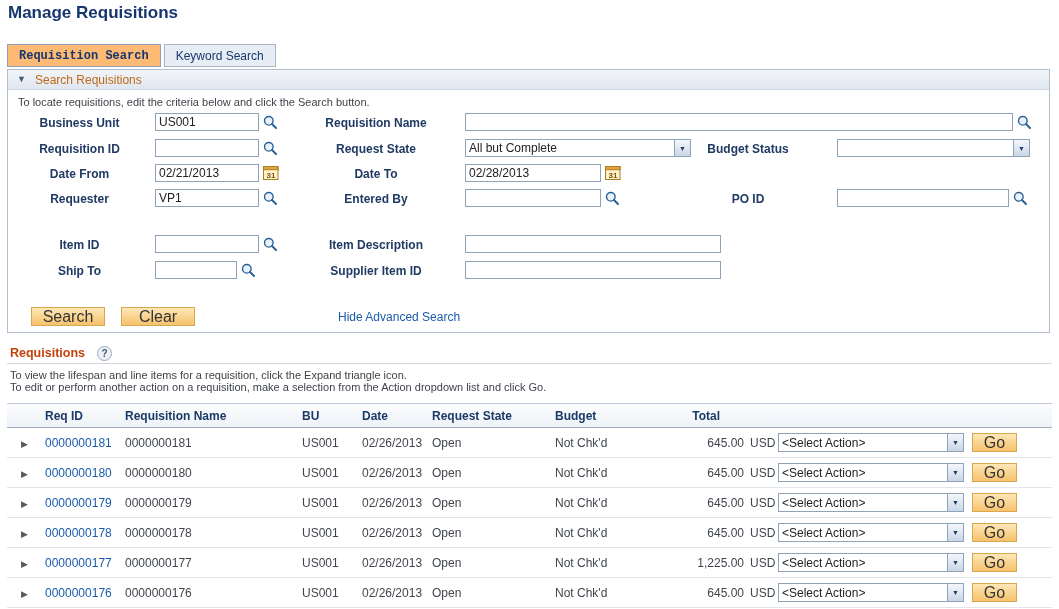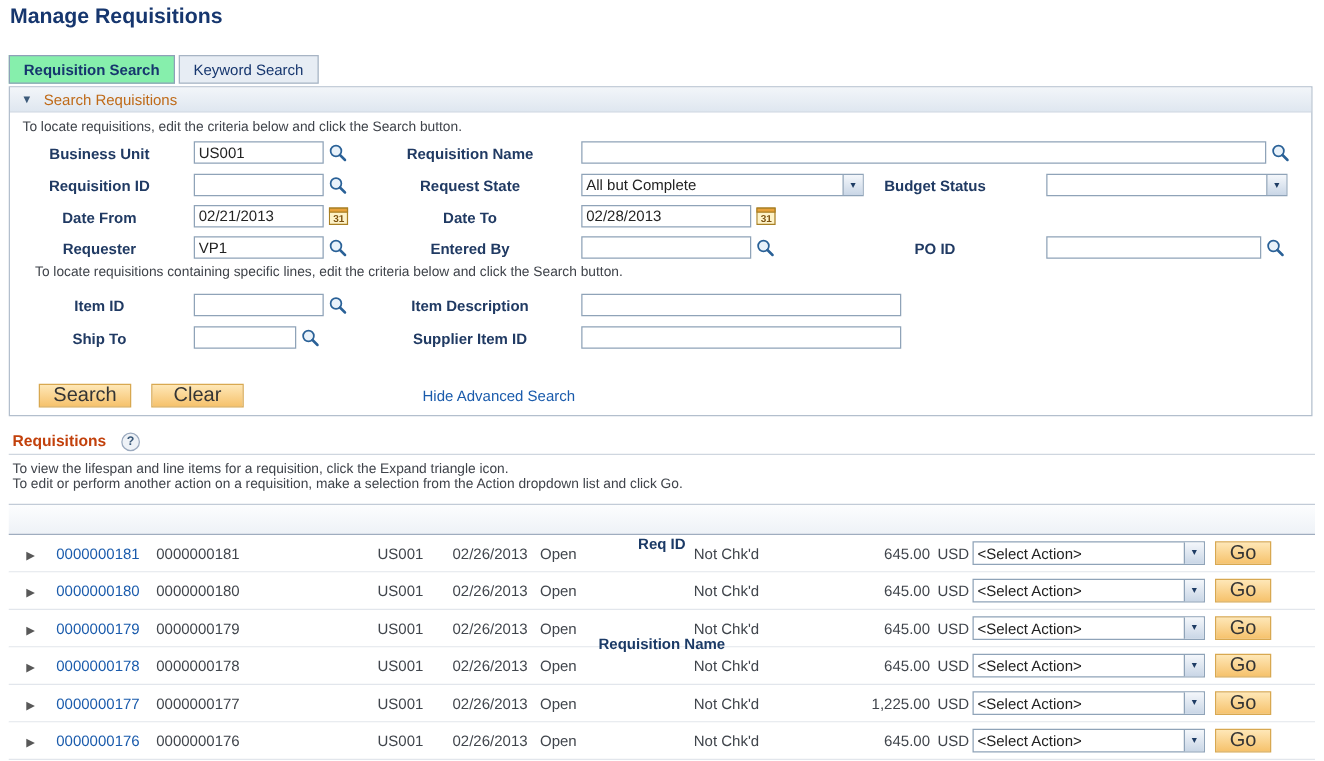--- a/index.html
+++ b/index.html
@@ -6,21 +6,21 @@
   body {
     position:relative; width:1059px; height:609px; overflow:hidden;
     background:#ffffff; font-family:"Liberation Sans", sans-serif;
     font-size:12px; color:#333;
   }
   #page-title { position:absolute; left:8px; top:3px; font-size:17px; font-weight:bold; color:#16366e; }
 
   
   .tabs { position:absolute; left:7px; top:44px; display:flex; }
   .tab { padding:4px 11px 3px; border:1px solid #a7b4c4; color:#16366e; background:#e7edf4; margin-right:3px; cursor:pointer; white-space:nowrap; }
-  .tab.active { font-weight:bold; background:#86efac; border-color:#8fa0b8; }
+  .tab.active { font-weight:bold; background:#fdba74; border-color:#8fa0b8;font-family:Liberation Mono, monospace; }
 
   
   .sbox { position:absolute; left:7px; top:69px; width:1043px; height:264px; border:1px solid #b3bfcd; background:#fff; }
   .sbox-header { position:absolute; left:0; top:0; right:0; height:20px; background:linear-gradient(#f2f5f9,#dfe7f0); border-bottom:1px solid #cdd6e2; }
   .collapse-tri { position:absolute; left:9px; top:4px; font-size:9px; color:#3c5a7a; cursor:pointer; }
   .sbox-title { position:absolute; left:27px; top:3px; color:#bf6a18; font-weight:normal; font-size:12px; }
   .instr { position:absolute; color:#3f434a; font-size:11px; white-space:nowrap; }
   .lbl { position:absolute; font-weight:bold; color:#203a63; text-align:center; height:16px; line-height:16px; white-space:nowrap; }
   .inp { position:absolute; height:18px; border:1px solid #8fa3b8; background:#fff; font-family:inherit; font-size:12px; padding:1px 3px; color:#222; }
   .lk, .cal { position:absolute; width:16px; height:16px; cursor:pointer; }
@@ -31,21 +31,21 @@
   .link { color:#1a5bac; text-decoration:none; cursor:pointer; }
 
   
   .req-header { position:absolute; left:7px; top:345px; width:1045px; height:19px; border-bottom:1px solid #cfd6df; }
   .req-title { position:absolute; left:3px; top:1px; color:#c2410c; font-weight:bold; font-size:12.5px; }
   .help { position:absolute; left:90px; top:1px; width:15px; height:15px; border-radius:50%; border:1px solid #9aa9be; background:#eef2f7; color:#3c5a7a; font-size:10px; font-weight:bold; text-align:center; line-height:13px; cursor:pointer; }
   .req-instr1 { left:10px; top:369px; }
   .req-instr2 { left:10px; top:381px; }
 
   .grid { position:absolute; left:7px; top:403px; width:1045px; }
-  .grid-head { display:flex; align-items:center; height:25px; border-top:1px solid #c2cbd7; border-bottom:1px solid #9fadbf; background:linear-gradient(#fcfdfe,#eef2f7); font-weight:bold; color:#1b3a66;flex-direction:column; }
+  .grid-head { display:flex; align-items:center; height:25px; border-top:1px solid #c2cbd7; border-bottom:1px solid #9fadbf; background:linear-gradient(#fcfdfe,#eef2f7); font-weight:bold; color:#1b3a66; }
   .grid-row { display:flex; align-items:center; height:30px; border-bottom:1px solid #e2e6ec; color:#40454c; background:#fff; }
   .c-expand { flex:0 0 24px; margin-left:14px; }
   .c-reqid  { flex:0 0 80px; }
   .c-name   { flex:0 0 177px; }
   .c-bu     { flex:0 0 60px; }
   .c-date   { flex:0 0 70px; }
   .c-state  { flex:0 0 123px; }
   .c-budget { flex:0 0 109px; }
   .c-total  { flex:0 0 80px; text-align:right; }
   .grid-head .c-total { padding-right:24px; }
@@ -133,21 +133,20 @@
   <input class="inp" style="left: 457px; top: 119px; width: 136px;" value="">
   <svg class="lk" style="left:596px;top:120px">
       <use href="#sym-lookup"></use>
     </svg>
   <div class="lbl" style="left:655px;top:121px;width:170px">PO ID</div>
   <input class="inp" style="left: 829px; top: 119px; width: 172px;" value="">
   <svg class="lk" style="left:1004px;top:120px">
       <use href="#sym-lookup"></use>
     </svg>
 
-  <div class="instr" style="left:20px;top:142px">To locate requisitions containing specific lines, edit the criteria below and click the Search button.</div>
 
   <div class="lbl" style="left:0;top:167px;width:143px">Item ID</div>
   <input class="inp" style="left: 147px; top: 165px; width: 104px;" value="">
   <svg class="lk" style="left:254px;top:166px">
       <use href="#sym-lookup"></use>
     </svg>
   <div class="lbl" style="left:283px;top:167px;width:170px">Item Description</div>
   <input class="inp" style="left: 457px; top: 165px; width: 256px;" value="">
 
   <div class="lbl" style="left:0;top:193px;width:143px">Ship To</div>

